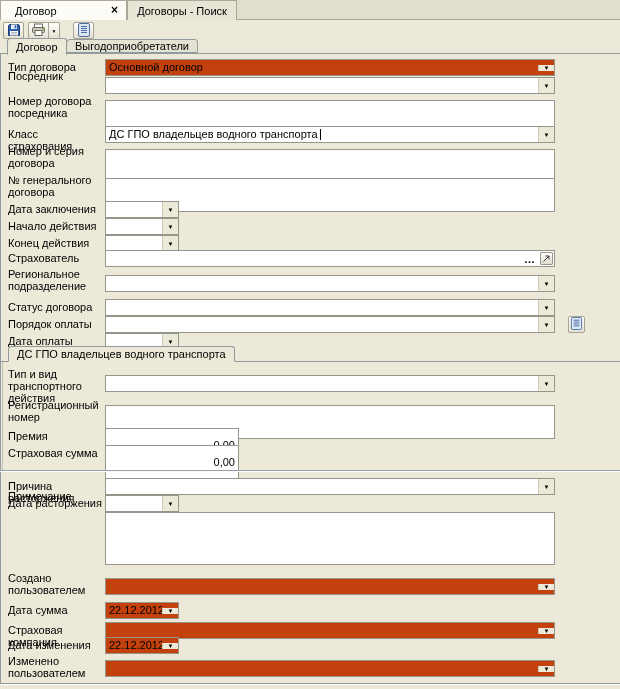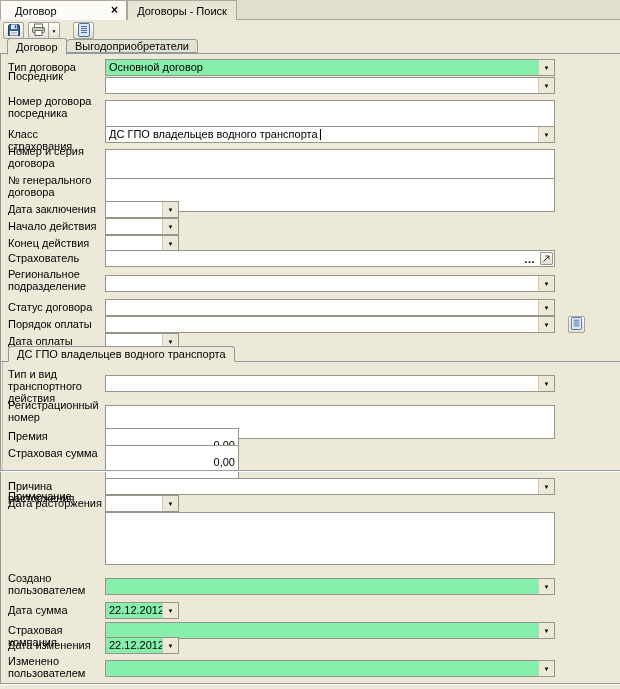--- a/index.html
+++ b/index.html
@@ -44,21 +44,21 @@
   
   .lbl { position:absolute; left:8px; width:95px; line-height:12px; }
   .fld { position:absolute; left:105px; height:17px; }
   .tin { width:100%; height:17px; border:1px solid #95958c; background:#fff;
          font:11px "Liberation Sans","DejaVu Sans",sans-serif; padding:16px 3px; outline:none; }
   .tin.num { text-align:right; }
   .combo { display:flex; align-items:stretch; border:1px solid #95958c; background:#fff; height:17px; cursor:default; }
   .combo .val { flex:1; padding:1px 3px; line-height:13px; white-space:nowrap; overflow:hidden; }
   .combo .arr { width:16px; display:flex; align-items:center; justify-content:center;
                 background:#ece9d8; border-left:1px solid #cfcaba; font-size:6px; color:#000; cursor:pointer; }
-  .combo.dis { background:#86efac; }
+  .combo.dis { background:#c2410c;align-items:center; }
   .combo.dis .val { color:#000; }
   .caret { display:inline-block; width:1px; height:11px; background:#000; margin-left:2px; vertical-align:-2px; }
 
   .lookup { display:flex; align-items:center; border:1px solid #95958c; background:#fff; height:17px; }
   .lookup .val { flex:1; padding:1px 3px; }
   .lookup .dots { padding:0 4px; font-weight:bold; cursor:pointer; letter-spacing:1px; }
   .lookup .openbtn { width:13px; height:13px; margin-right:1px; border:1px solid #95958c; border-radius:1px;
                      background:linear-gradient(#fefdfa,#dfdbcc); display:flex; align-items:center; justify-content:center; cursor:pointer; }
 
   .iconbtn { position:absolute; width:17px; height:17px; border:1px solid #a6a294; border-radius:2px;

